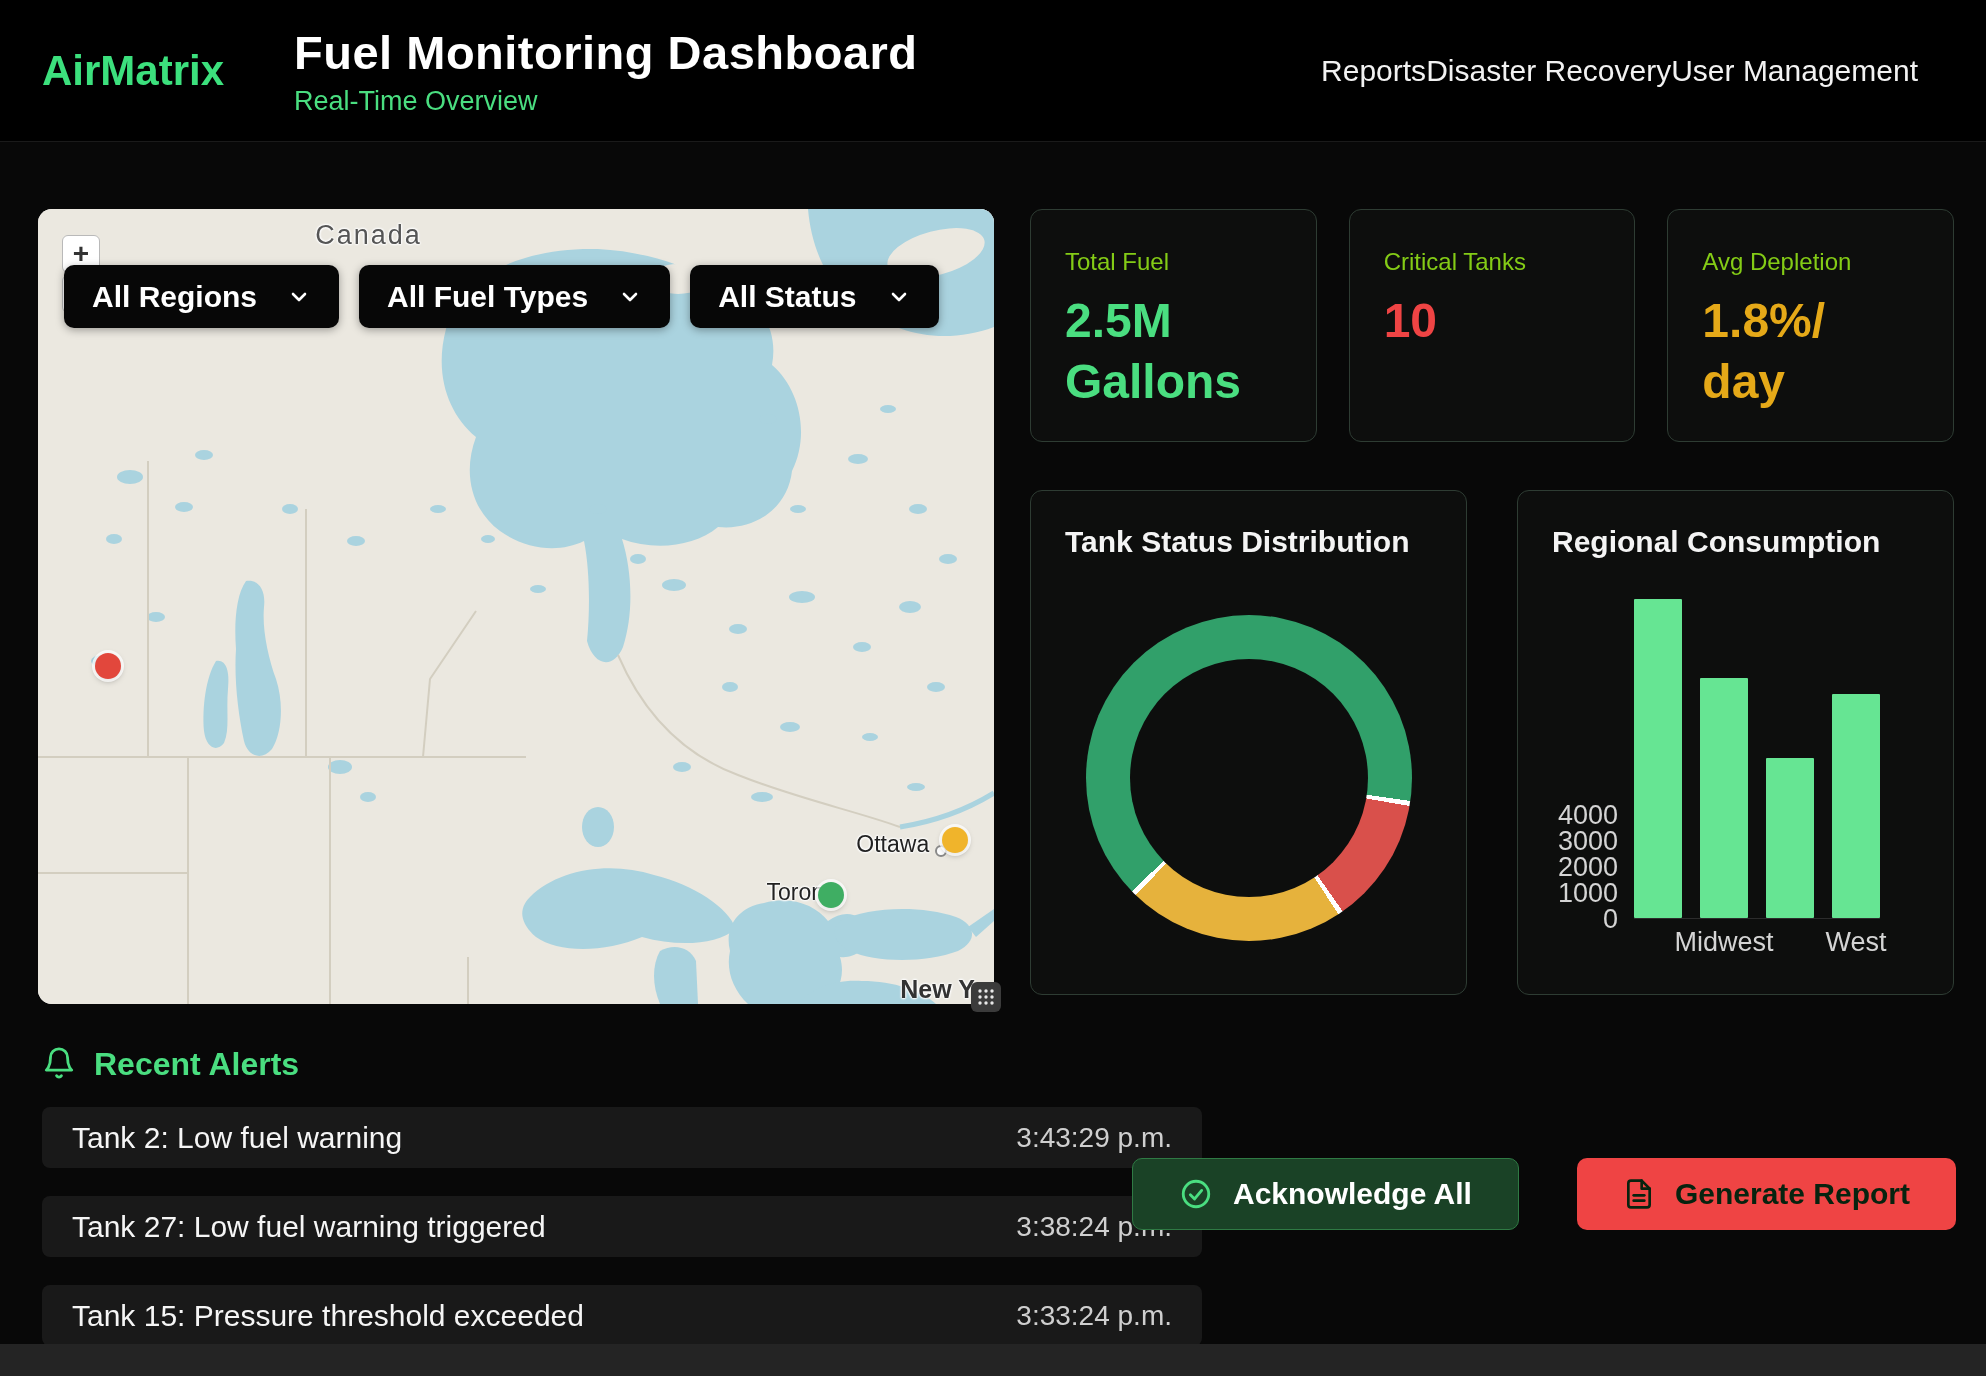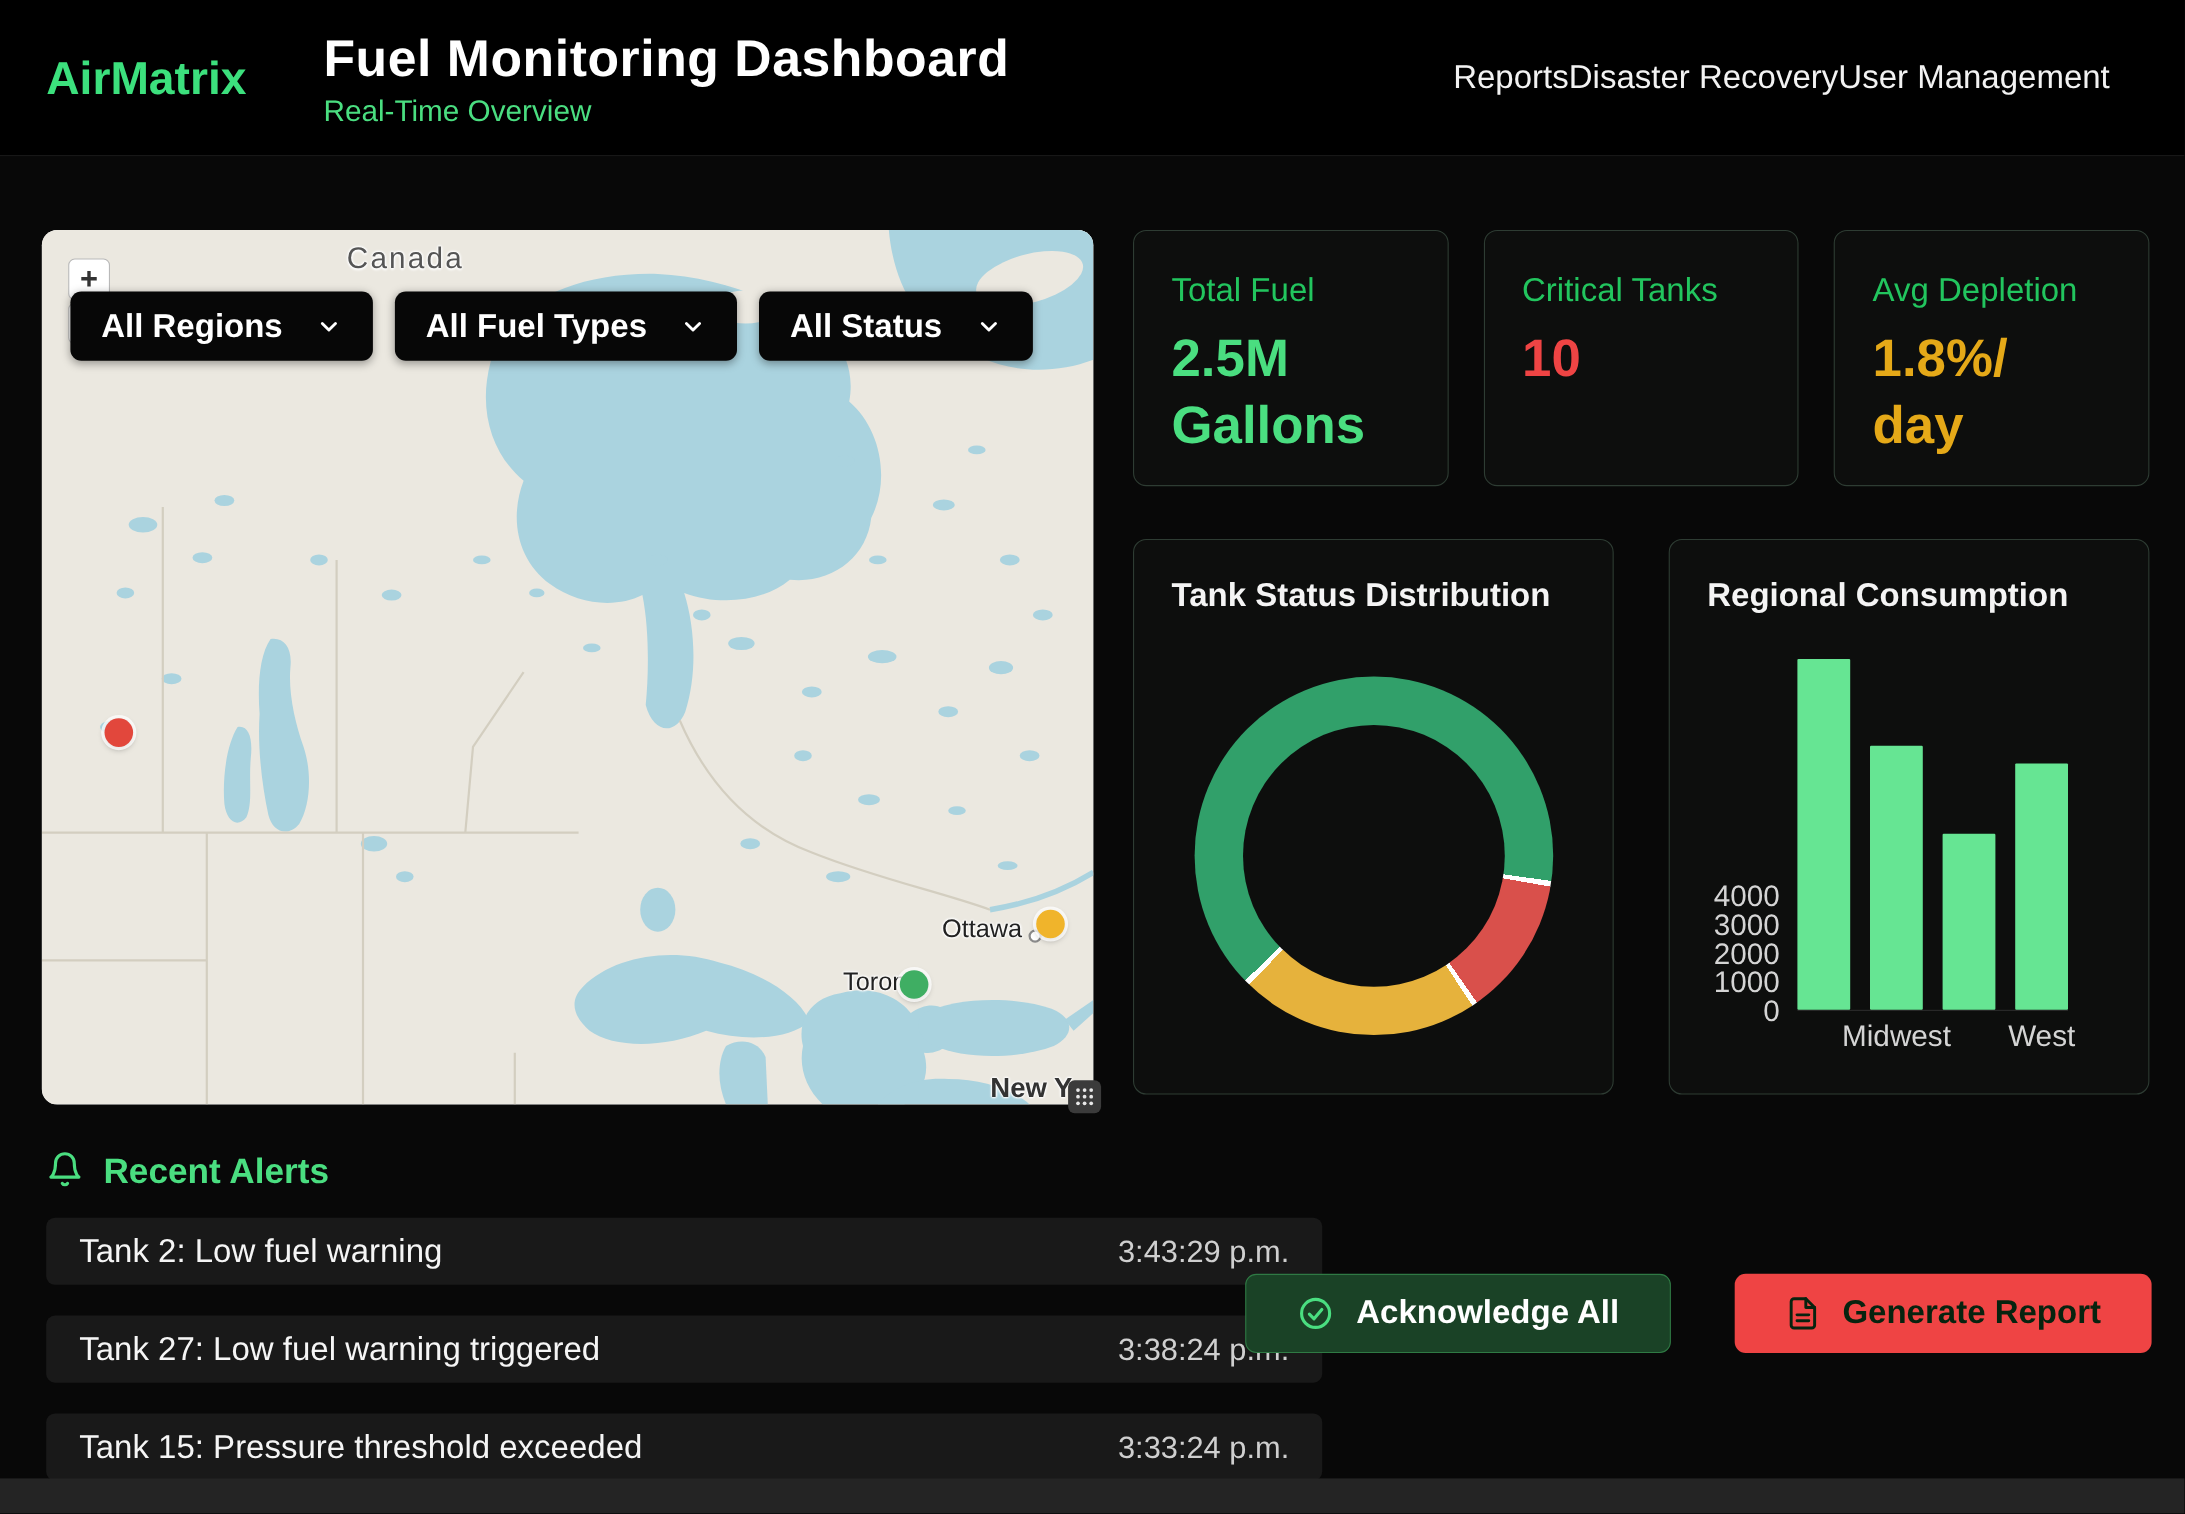--- a/index.html
+++ b/index.html
@@ -71,21 +71,21 @@
     cursor:grab; z-index:4;
   }
 
   
   .right-col { flex:1; display:flex; flex-direction:column; gap:48px; }
   .stats-row { display:flex; gap:32px; }
   .stat-card {
     flex:1; height:233px; background:var(--card); border:1px solid var(--border);
     border-radius:12px; padding:38px 34px;
   }
-  .stat-label { font-size:30px; color:#22c55e; }
+  .stat-label { font-size:24px; color:#84cc16; }
   .stat-value { font-size:48px; font-weight:bold; line-height:1.28; margin-top:14px; }
 
   .charts-row { display:flex; gap:50px; }
   .chart-card {
     flex:1; height:505px; background:var(--card); border:1px solid var(--border);
     border-radius:12px; padding:34px;
   }
   .chart-card h3 { font-size:30px; font-weight:bold; color:#f4f4f4; }
 
   .donut { width:326px; height:326px; border-radius:50%; margin:56px auto 0; position:relative; }

